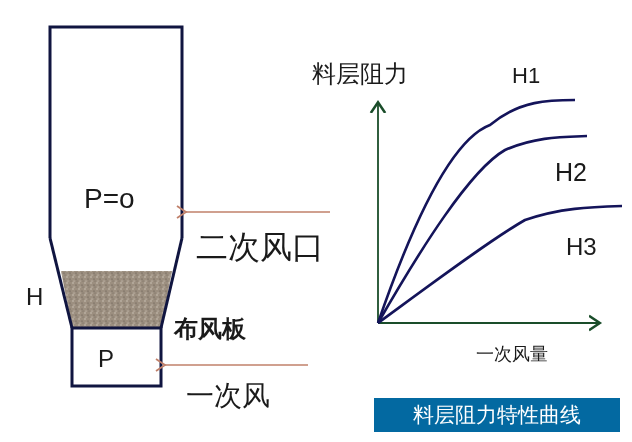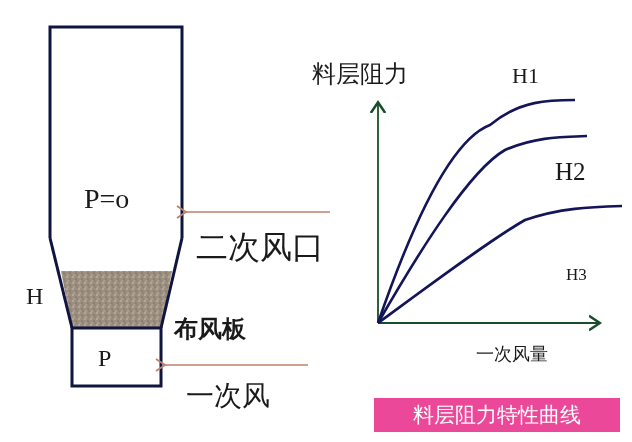--- a/index.html
+++ b/index.html
@@ -1,21 +1,21 @@
 <!DOCTYPE html>
 <html><head>
 <meta charset="utf-8">
 <style>
   html,body{margin:0;padding:0;background:#fff;}
   body{width:632px;height:442px;position:relative;overflow:hidden;font-family:"DejaVu Sans",sans-serif;}
   svg{position:absolute;left:0;top:0;}
   .lbl{position:absolute;white-space:nowrap;color:#1a1a1a;}
-  .serif{font-family:Liberation Serif, serif;}
+  .serif{font-family:Liberation Sans, sans-serif;}
   .cjk{font-family:"DejaVu Sans",sans-serif;}
-  .banner{position:absolute;left:374px;top:398px;width:246px;height:34px;background:#ec4899;color:#fff;
+  .banner{position:absolute;left:374px;top:398px;width:246px;height:34px;background:#0369a1;color:#fff;
           font-size:21px;line-height:34px;text-align:center;}
 </style>
 </head>
 <body>
 
 <svg width="632" height="442">
   <defs>
     <pattern id="sand" width="6" height="6" patternUnits="userSpaceOnUse">
       <rect width="6" height="6" fill="#9c8f80"></rect>
       <circle cx="1" cy="1" r="0.7" fill="#d8d0c4"></circle>
@@ -57,15 +57,15 @@
 <div class="lbl serif" style="left:98px;top:345px;font-size:24px;">P</div>
 <div class="lbl serif" style="left:26px;top:283px;font-size:24px;">H</div>
 <div class="lbl cjk" style="left:196px;top:226px;font-size:32px;font-family:Liberation Mono, monospace;">二次风口</div>
 <div class="lbl cjk" style="left:174px;top:313px;font-size:24px;font-weight:bold;">布风板</div>
 <div class="lbl cjk" style="left:186px;top:377px;font-size:28px;">一次风</div>
 
 <div class="lbl cjk" style="left:304px;top:58px;font-size:24px;margin-left:8px;">料层阻力</div>
 <div class="lbl cjk" style="left:476px;top:342px;font-size:18px;">一次风量</div>
 <div class="lbl serif" style="left:512px;top:63px;font-size:22px;">H1</div>
 <div class="lbl serif" style="left:555px;top:158px;font-size:25px;">H2</div>
-<div class="lbl serif" style="left:566px;top:233px;font-size:17px;margin-top:32px;">H3</div>
+<div class="lbl serif" style="left:566px;top:233px;font-size:24px;">H3</div>
 
 <div class="banner cjk">料层阻力特性曲线</div>
 
 </body></html>

